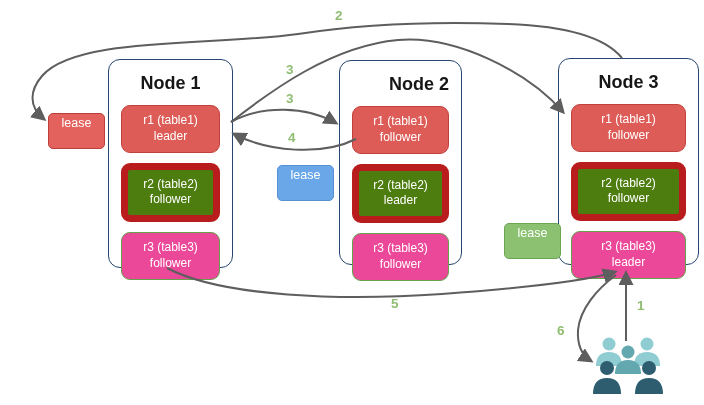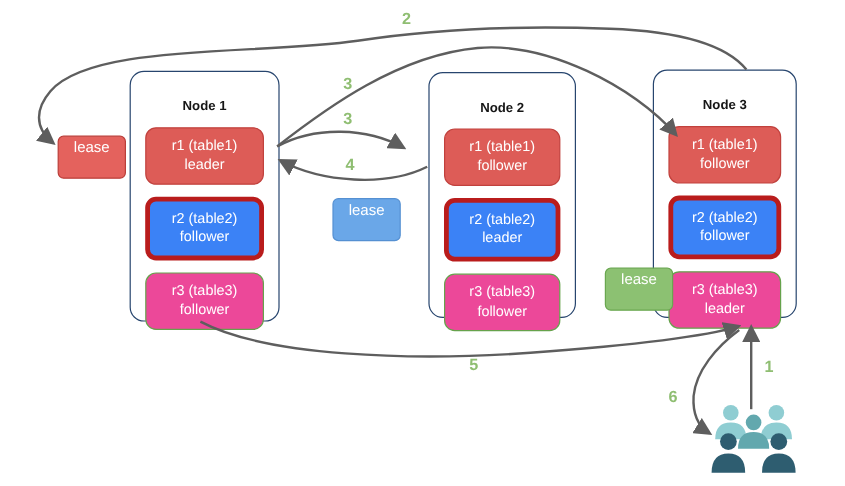--- a/index.html
+++ b/index.html
@@ -8,31 +8,31 @@
     background:#ffffff;
     font-family:"Liberation Sans","DejaVu Sans",sans-serif;
   }
   .node{
     position:absolute;box-sizing:border-box;
     background:#ffffff;border:1.5px solid #27456e;border-radius:12px;
     display:flex;flex-direction:column;align-items:center;
     padding:8px 12px 12px 12px;z-index:1;
   }
   .node-title{
-    font-weight:bold;font-size:11px;color:#161616;
-    margin:15px 0 11px 0;
+    font-weight:bold;font-size:18px;color:#161616;
+    margin:5px 0 11px 0;
   }
   .replica{
     box-sizing:border-box;width:100%;border-radius:9px;
     color:#ffffff;font-size:12px;line-height:1.32;text-align:center;
     padding:7px 2px;margin-bottom:10px;
   }
   .replica:last-child{margin-bottom:0;}
   .replica.red{background:#dd5c57;border:1px solid #c1413d;}
-  .replica.blue{background:#3b82f6;border:4px solid #b91c1c;}
+  .replica.blue{background:#4d7c0f;border:7px solid #b91c1c;}
   .replica.green{background:#ec4899;border:1px solid #66a24c;}
   .lease{
     position:absolute;box-sizing:border-box;width:57px;height:36px;
     border-radius:5px;color:#ffffff;font-size:12.5px;text-align:center;
     line-height:18px;z-index:3;
   }
   .lease.red{background:#e4625d;border:1.5px solid #bb3e39;}
   .lease.blue{background:#6aa7e8;border:1.5px solid #5590d2;}
   .lease.green{background:#8cc172;border:1.5px solid #6aa750;}
   .step-label{
@@ -71,37 +71,37 @@
   <div class="replica blue">
     <div>r2 (table2)</div>
     <div>follower</div>
   </div>
   <div class="replica green">
     <div>r3 (table3)</div>
     <div>follower</div>
   </div>
 </div>
 
-<div class="node" style="left:357px;top:60px;width:123px;height:205px;">
+<div class="node" style="left:339px;top:60px;width:123px;height:205px;align-items:flex-end;">
   <div class="node-title">Node 2</div>
   <div class="replica red">
     <div>r1 (table1)</div>
     <div>follower</div>
   </div>
   <div class="replica blue">
     <div>r2 (table2)</div>
     <div>leader</div>
   </div>
   <div class="replica green">
     <div>r3 (table3)</div>
     <div>follower</div>
   </div>
 </div>
 
-<div class="node" style="left:544px;top:58px;width:120px;height:207px;">
+<div class="node" style="left:558px;top:58px;width:141px;height:207px;">
   <div class="node-title">Node 3</div>
   <div class="replica red">
     <div>r1 (table1)</div>
     <div>follower</div>
   </div>
   <div class="replica blue">
     <div>r2 (table2)</div>
     <div>follower</div>
   </div>
   <div class="replica green">

